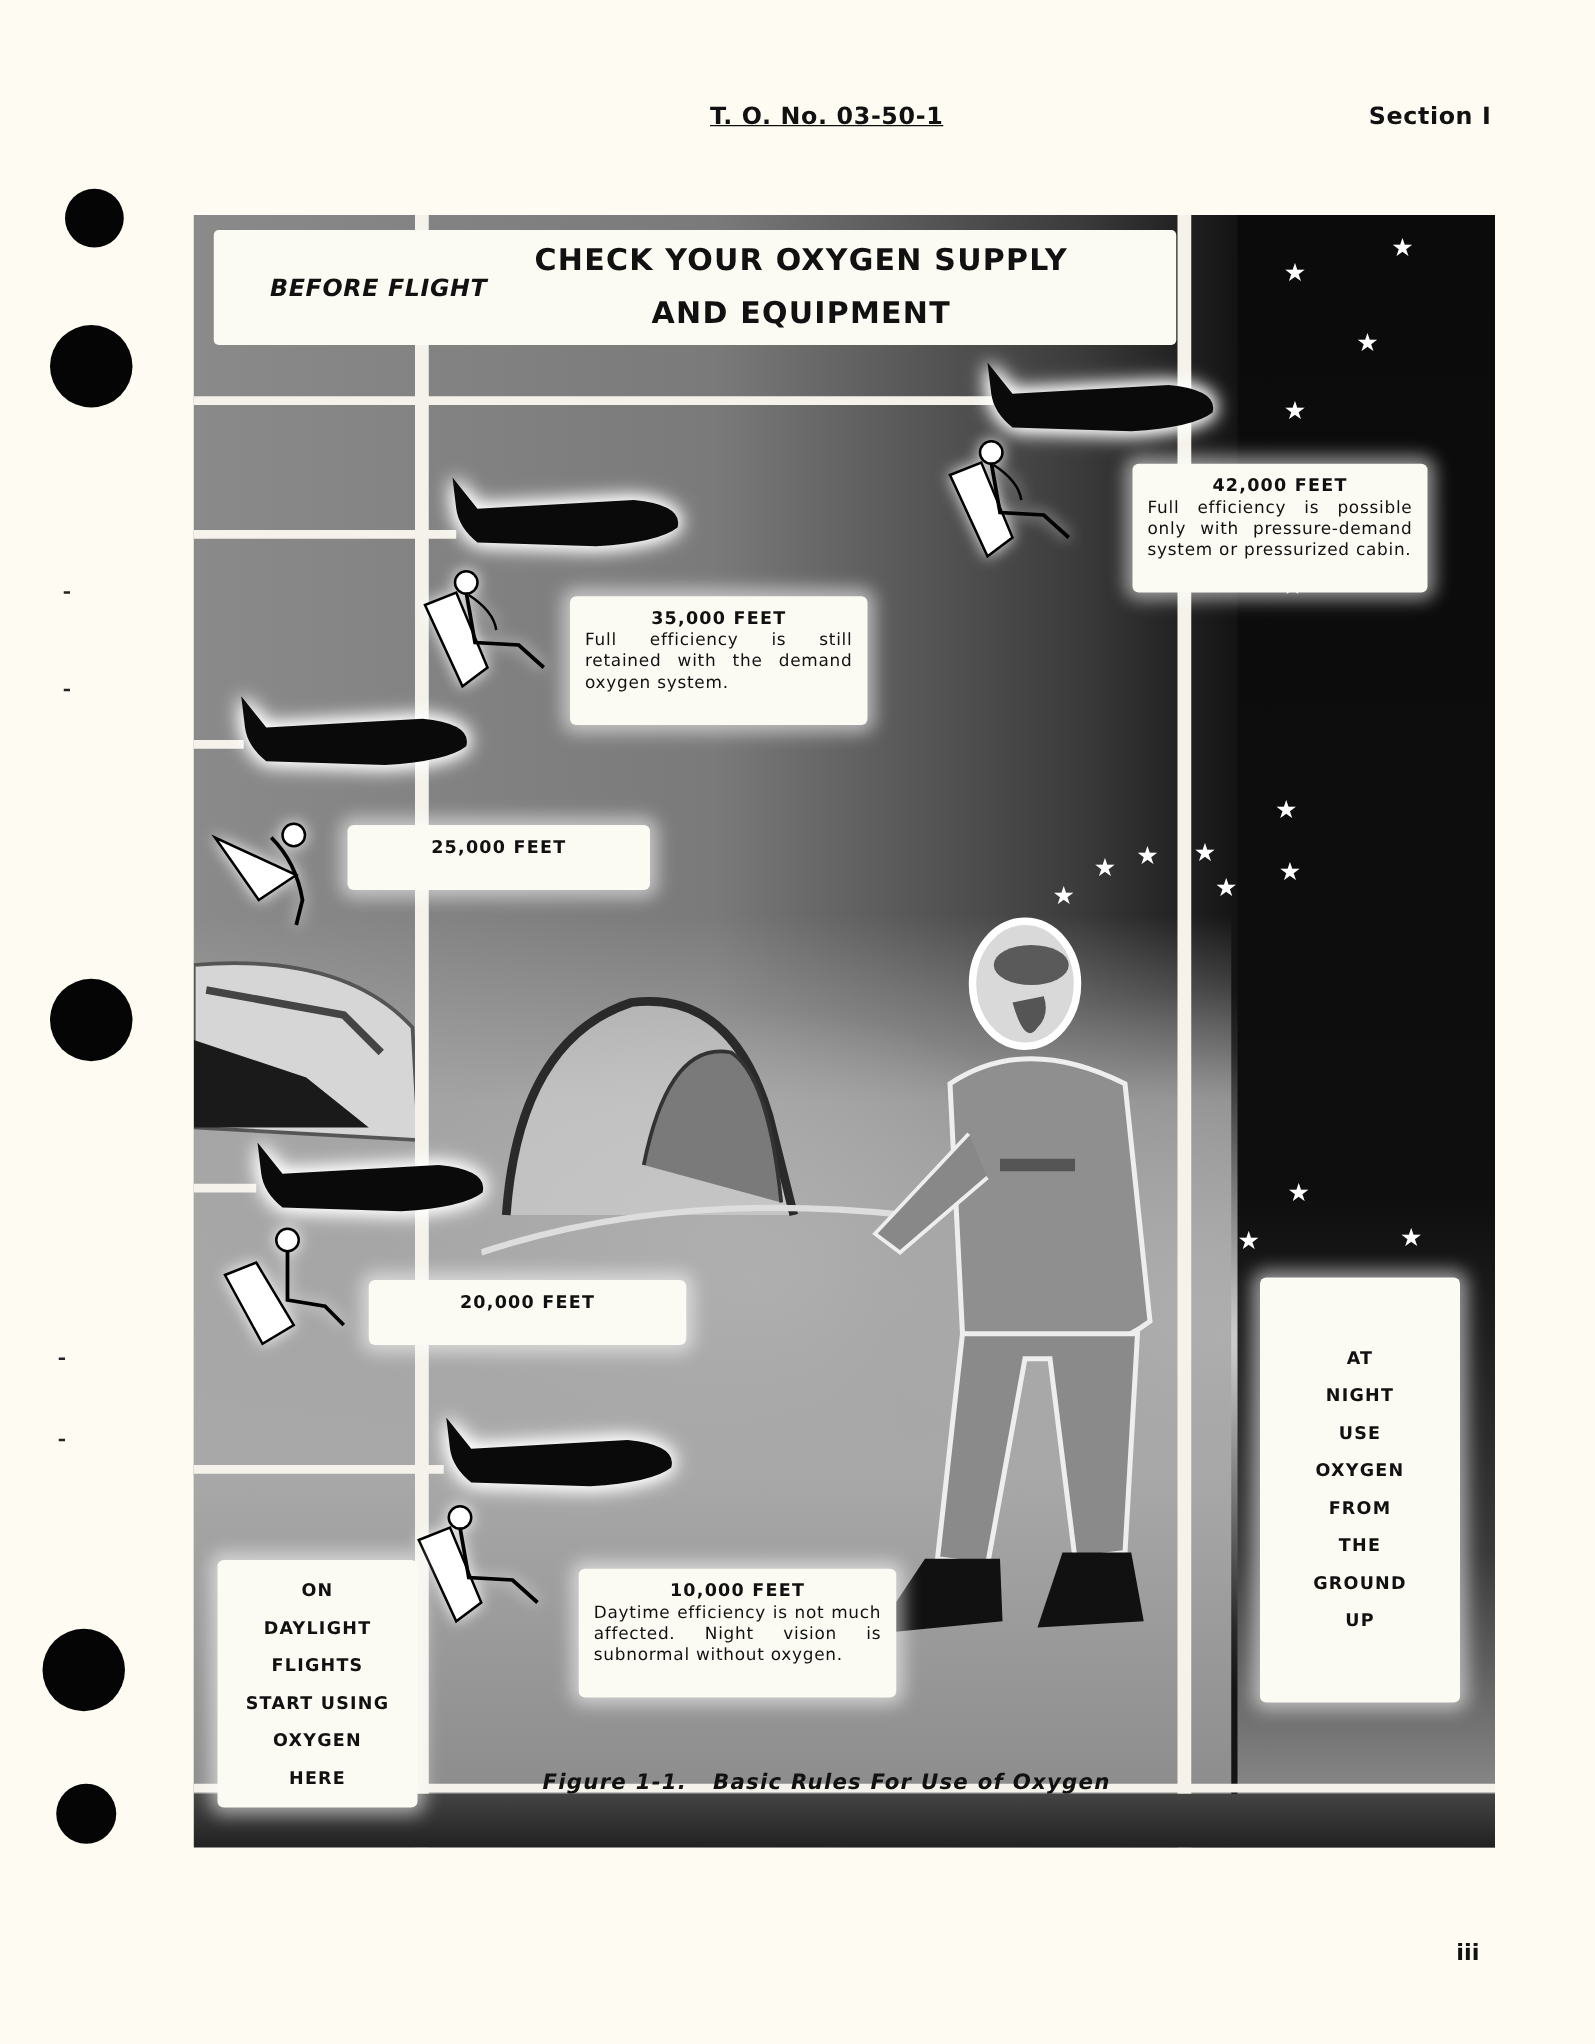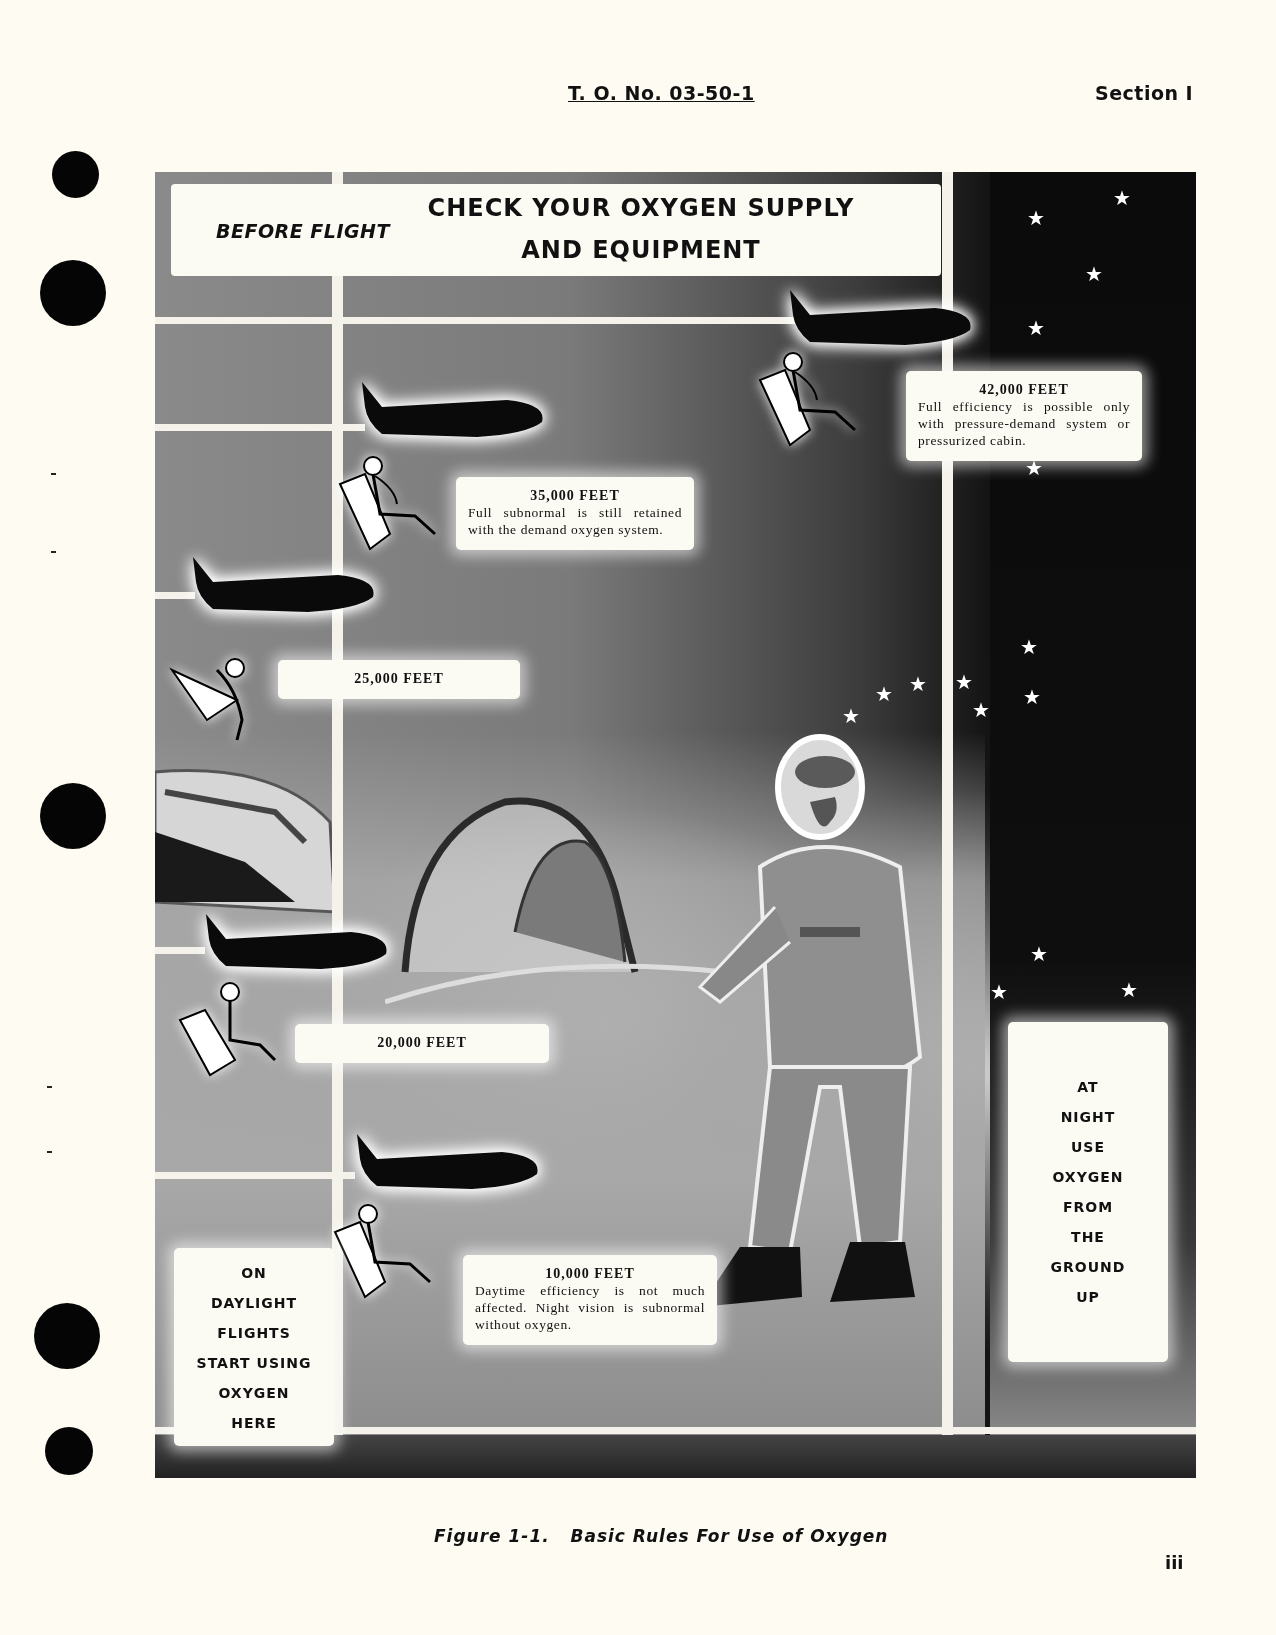--- a/index.html
+++ b/index.html
@@ -32,34 +32,34 @@
   .vline { position: absolute; top: 0; width: 11px; height: 1306px; background: #f4f2ea; }
   .hline { position: absolute; height: 7px; background: #f4f2ea; }
   .bottom-strip { position: absolute; left: 0; top: 1263px; width: 1041px; height: 43px;
     background: linear-gradient(180deg, #444, #222); }
 
   .box { position: absolute; background: #fbfaf3; border-radius: 5px; box-shadow: 0 0 14px 6px rgba(255,255,255,0.55); }
   .title-box { left: 16px; top: 12px; width: 770px; height: 92px; border-radius: 4px; box-shadow: none; }
   .before { position: absolute; left: 45px; top: 36px; font-size: 19px; font-weight: bold; font-style: italic; letter-spacing: 0.5px; }
   .title-line { position: absolute; left: 250px; width: 440px; text-align: center; font-size: 24px; font-weight: bold; letter-spacing: 1px; }
 
-  .alt-box { padding: 10px 12px 12px; font-size: 13.5px; line-height: 17px; letter-spacing: 0.6px; text-align: justify; font-family: Liberation Serif, serif; }
+  .alt-box { padding: 10px 12px 25px; font-size: 13.5px; line-height: 17px; letter-spacing: 0.6px; text-align: justify; }
   .alt-box .h { display: block; text-align: center; font-weight: bold; font-size: 14px; letter-spacing: 1px; }
 
   .side-box { text-align: center; font-weight: bold; font-size: 14px; letter-spacing: 1px; }
   .side-box div { height: 30px; line-height: 30px; }
 
   .plane { position: absolute; width: 190px; height: 60px; filter: drop-shadow(0 0 8px #fff) drop-shadow(0 0 6px #fff); }
   .pilot { position: absolute; width: 110px; height: 100px; filter: drop-shadow(0 0 6px rgba(255,255,255,0.9)); }
   .star { position: absolute; color: #fff; font-size: 20px; line-height: 20px; }
 
   .standing { position: absolute; left: 525px; top: 555px; width: 260px; height: 620px; }
   .canopy { position: absolute; }
 
-  .caption { position: absolute; top: 1526px; left: 434px; font-weight: bold; font-style: italic; font-size: 17px; letter-spacing: 1px; }
+  .caption { position: absolute; top: 1416px; left: 434px; font-weight: bold; font-style: italic; font-size: 17px; letter-spacing: 1px; }
   .pagenum { position: absolute; top: 1552px; left: 1165px; font-weight: bold; font-size: 18px; }
 </style>
 </head>
 <body>
 
 <div class="hdr left">T. O. No. 03-50-1</div>
 <div class="hdr right">Section I</div>
 
 <div class="hole" style="left:52px;top:151px;width:47px;height:47px;"></div>
 <div class="hole" style="left:40px;top:260px;width:66px;height:66px;"></div>
@@ -175,21 +175,21 @@
   <span class="star" style="left:875px;top:772px;">★</span>
   <span class="star" style="left:835px;top:810px;">★</span>
   <span class="star" style="left:965px;top:808px;">★</span>
 
   <div class="box alt-box" style="left:751px;top:199px;width:212px;">
     <span class="h">42,000 FEET</span>
     <span>Full efficiency is possible only with pressure-demand system or pressurized cabin.</span>
   </div>
   <div class="box alt-box" style="left:301px;top:305px;width:214px;">
     <span class="h">35,000 FEET</span>
-    <span>Full subnormal is still retained with the demand oxygen system.</span>
+    <span>Full efficiency is still retained with the demand oxygen system.</span>
   </div>
   <div class="box alt-box" style="left:123px;top:488px;width:218px;">
     <span class="h">25,000 FEET</span>
   </div>
   <div class="box alt-box" style="left:140px;top:852px;width:230px;">
     <span class="h">20,000 FEET</span>
   </div>
   <div class="box alt-box" style="left:308px;top:1083px;width:230px;">
     <span class="h">10,000 FEET</span>
     <span>Daytime efficiency is not much affected. Night vision is subnormal without oxygen.</span>

